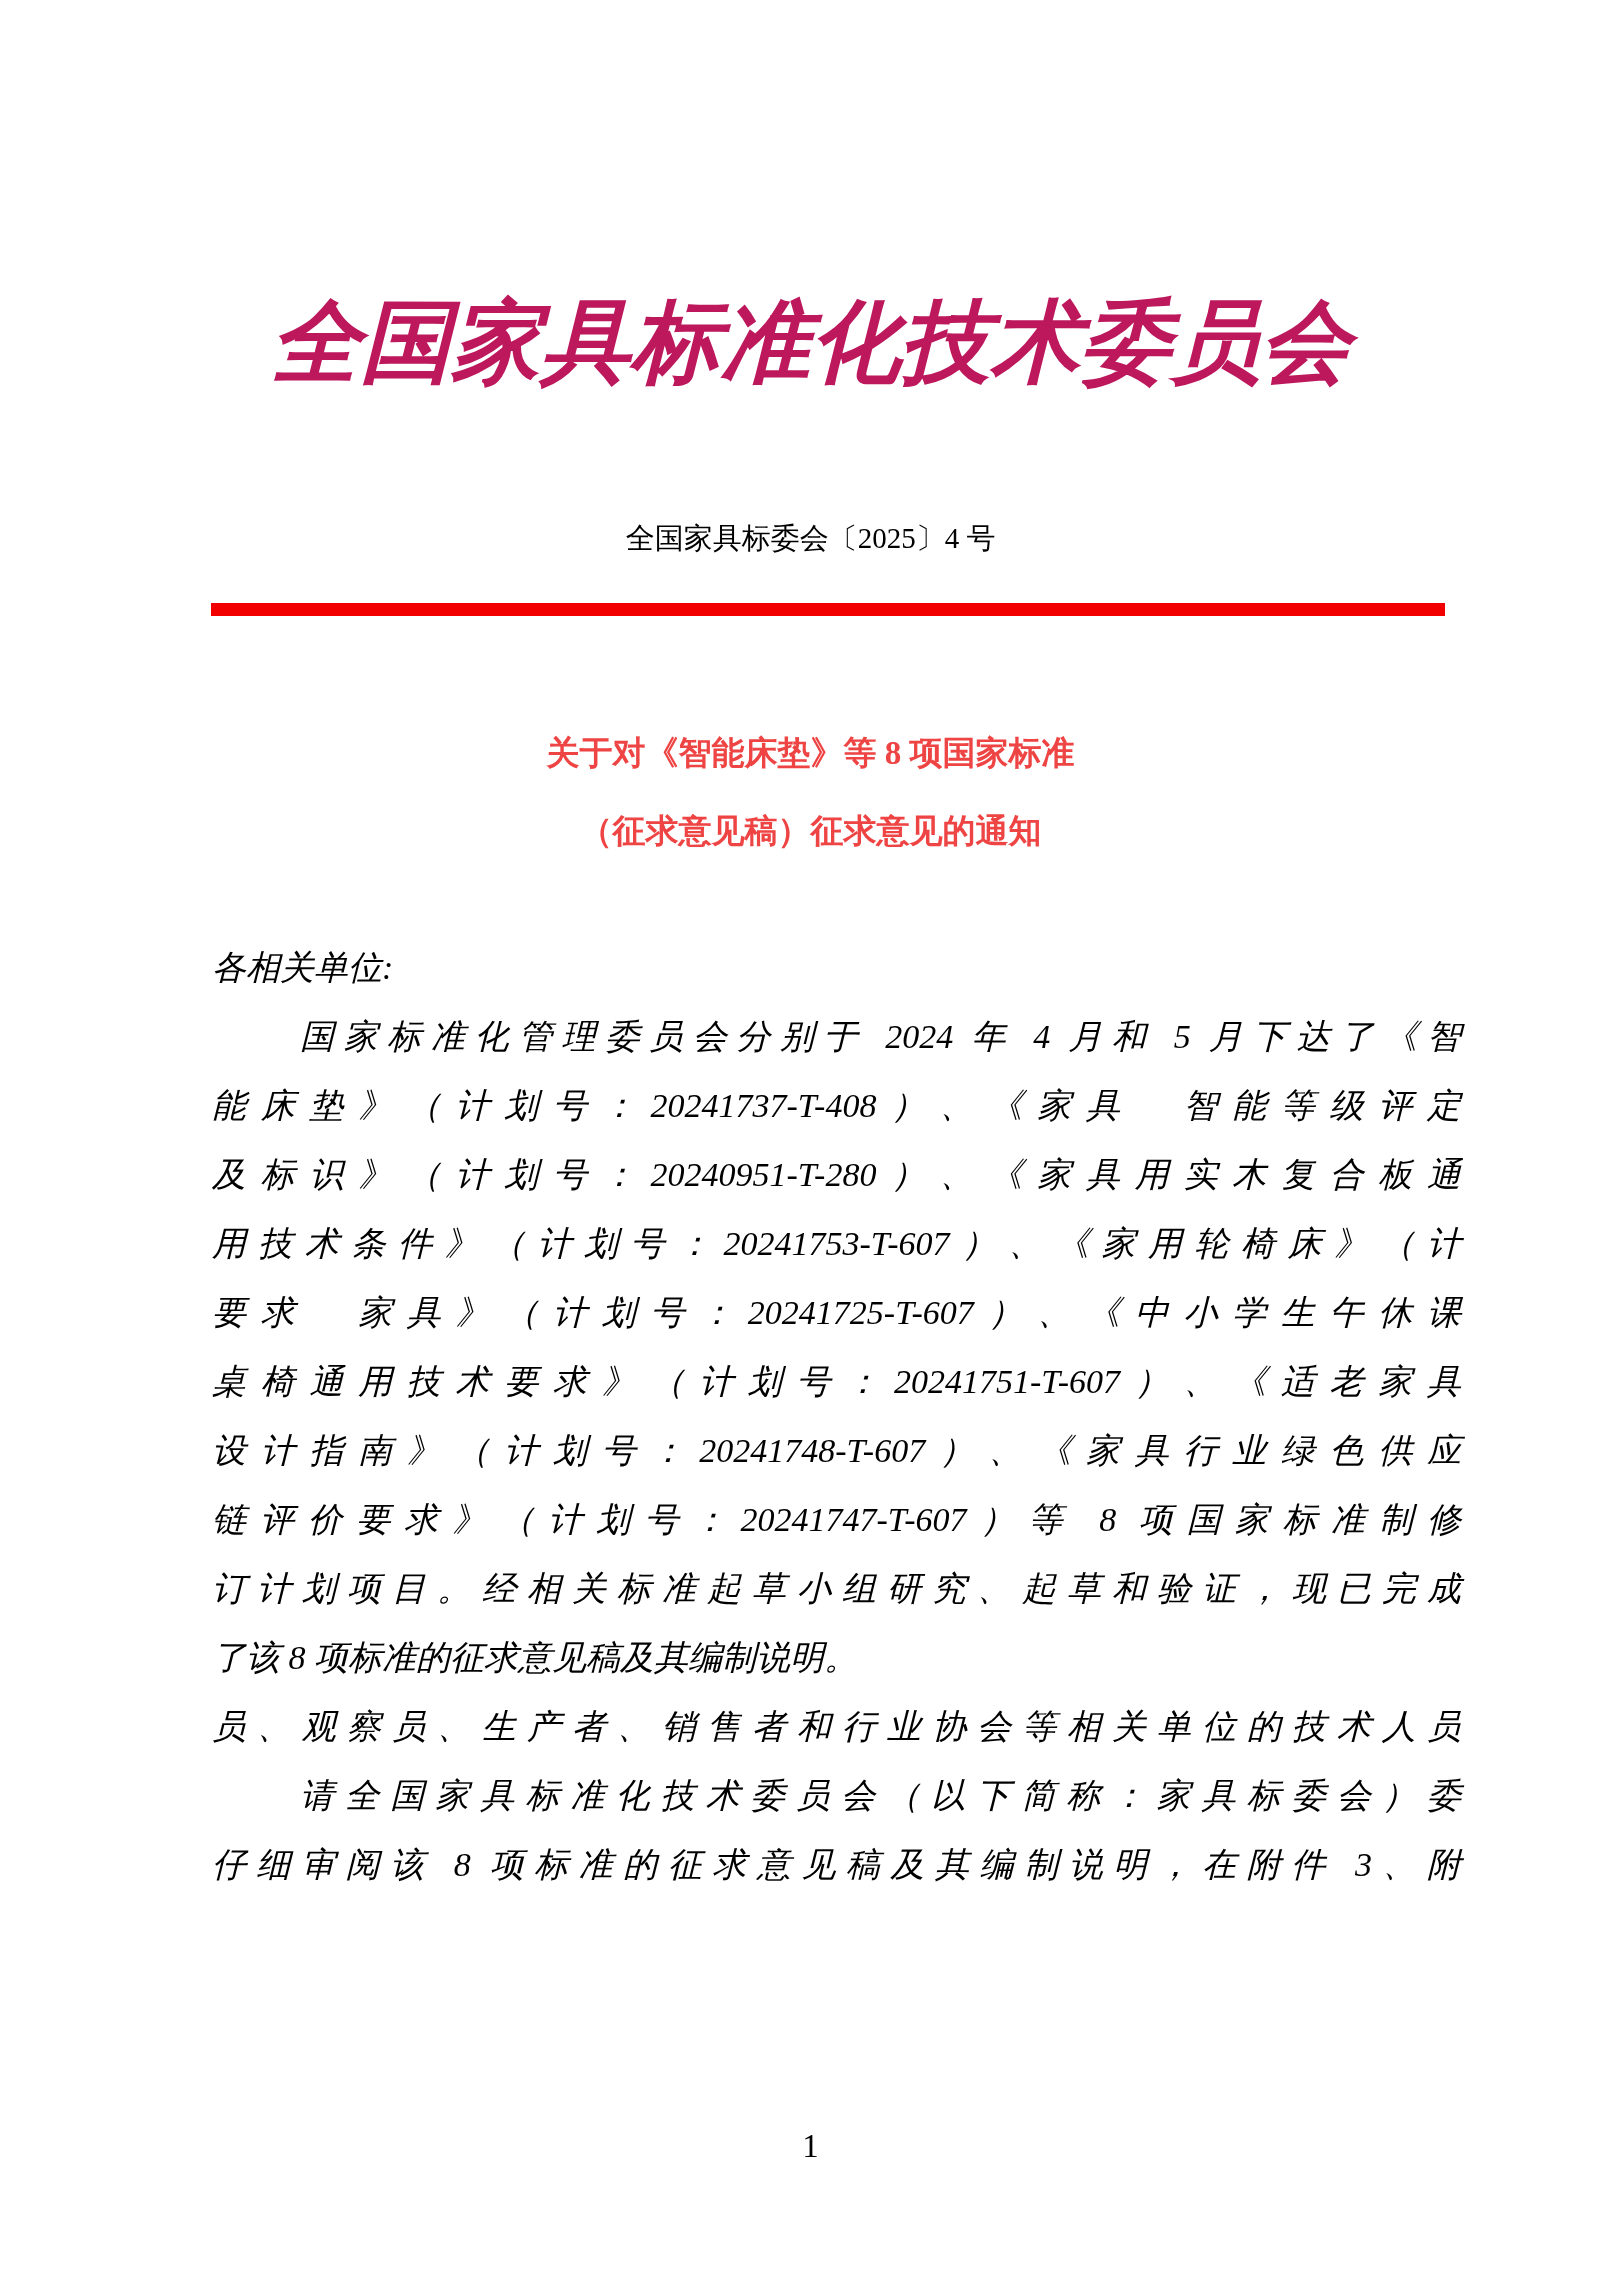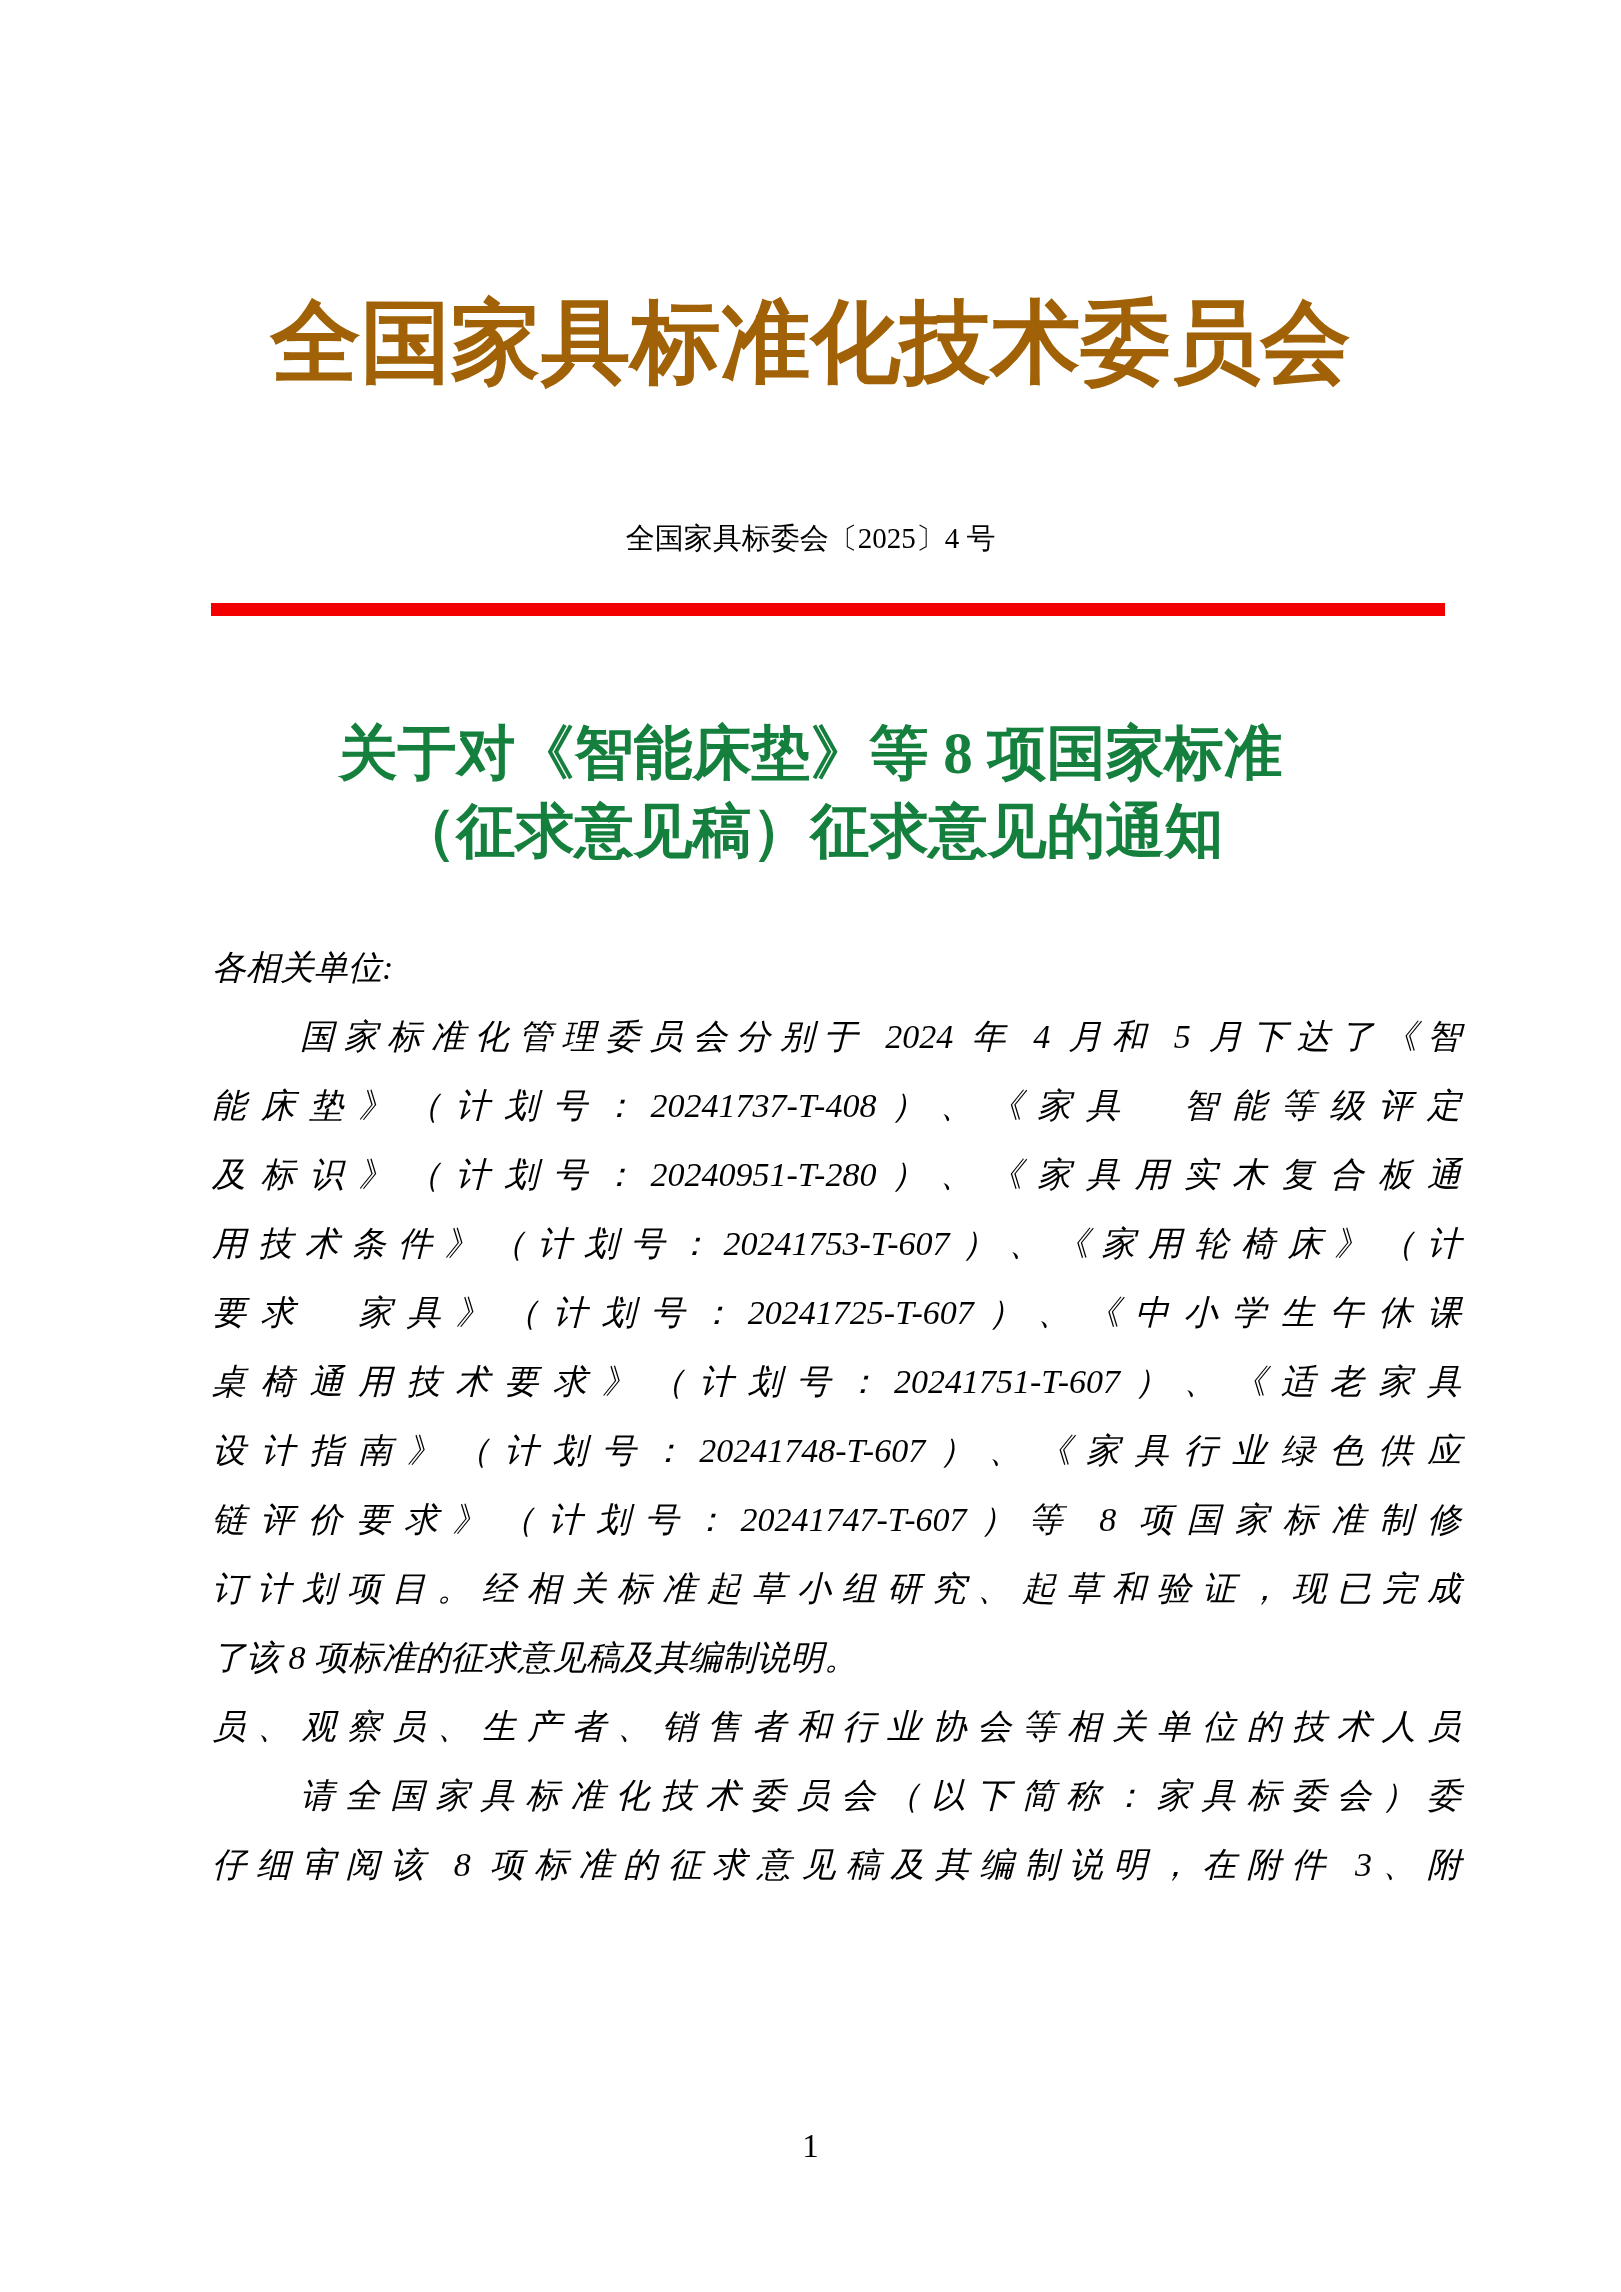--- a/index.html
+++ b/index.html
@@ -18,23 +18,24 @@
   }
   .org-title {
     position: absolute;
     top: 290px;
     left: 0;
     right: 0;
     text-align: center;
     font-size: 90px;
     line-height: 106px;
     font-weight: bold;
-    color: #a16207;
+    color: #be185d;
     white-space: nowrap;
     letter-spacing: 0px;
+    font-style: italic;
   }
   .doc-number {
     position: absolute;
     top: 510px;
     left: 0;
     right: 0;
     text-align: center;
     font-size: 29px;
     line-height: 57px;
     color: #000000;
@@ -47,24 +48,24 @@
     width: 1234px;
     height: 12.7px;
     background: #f20000;
   }
   .notice-title {
     position: absolute;
     top: 714px;
     left: 0;
     right: 0;
     text-align: center;
-    font-size: 59px;
+    font-size: 33px;
     line-height: 78px;
     font-weight: bold;
-    color: #15803d;
+    color: #ef4444;
   }
   .body-text {
     position: absolute;
     top: 933px;
     left: 212px;
     width: 1249px;
     font-size: 34px;
     line-height: 69px;
     color: #000000;
     font-style: italic;

